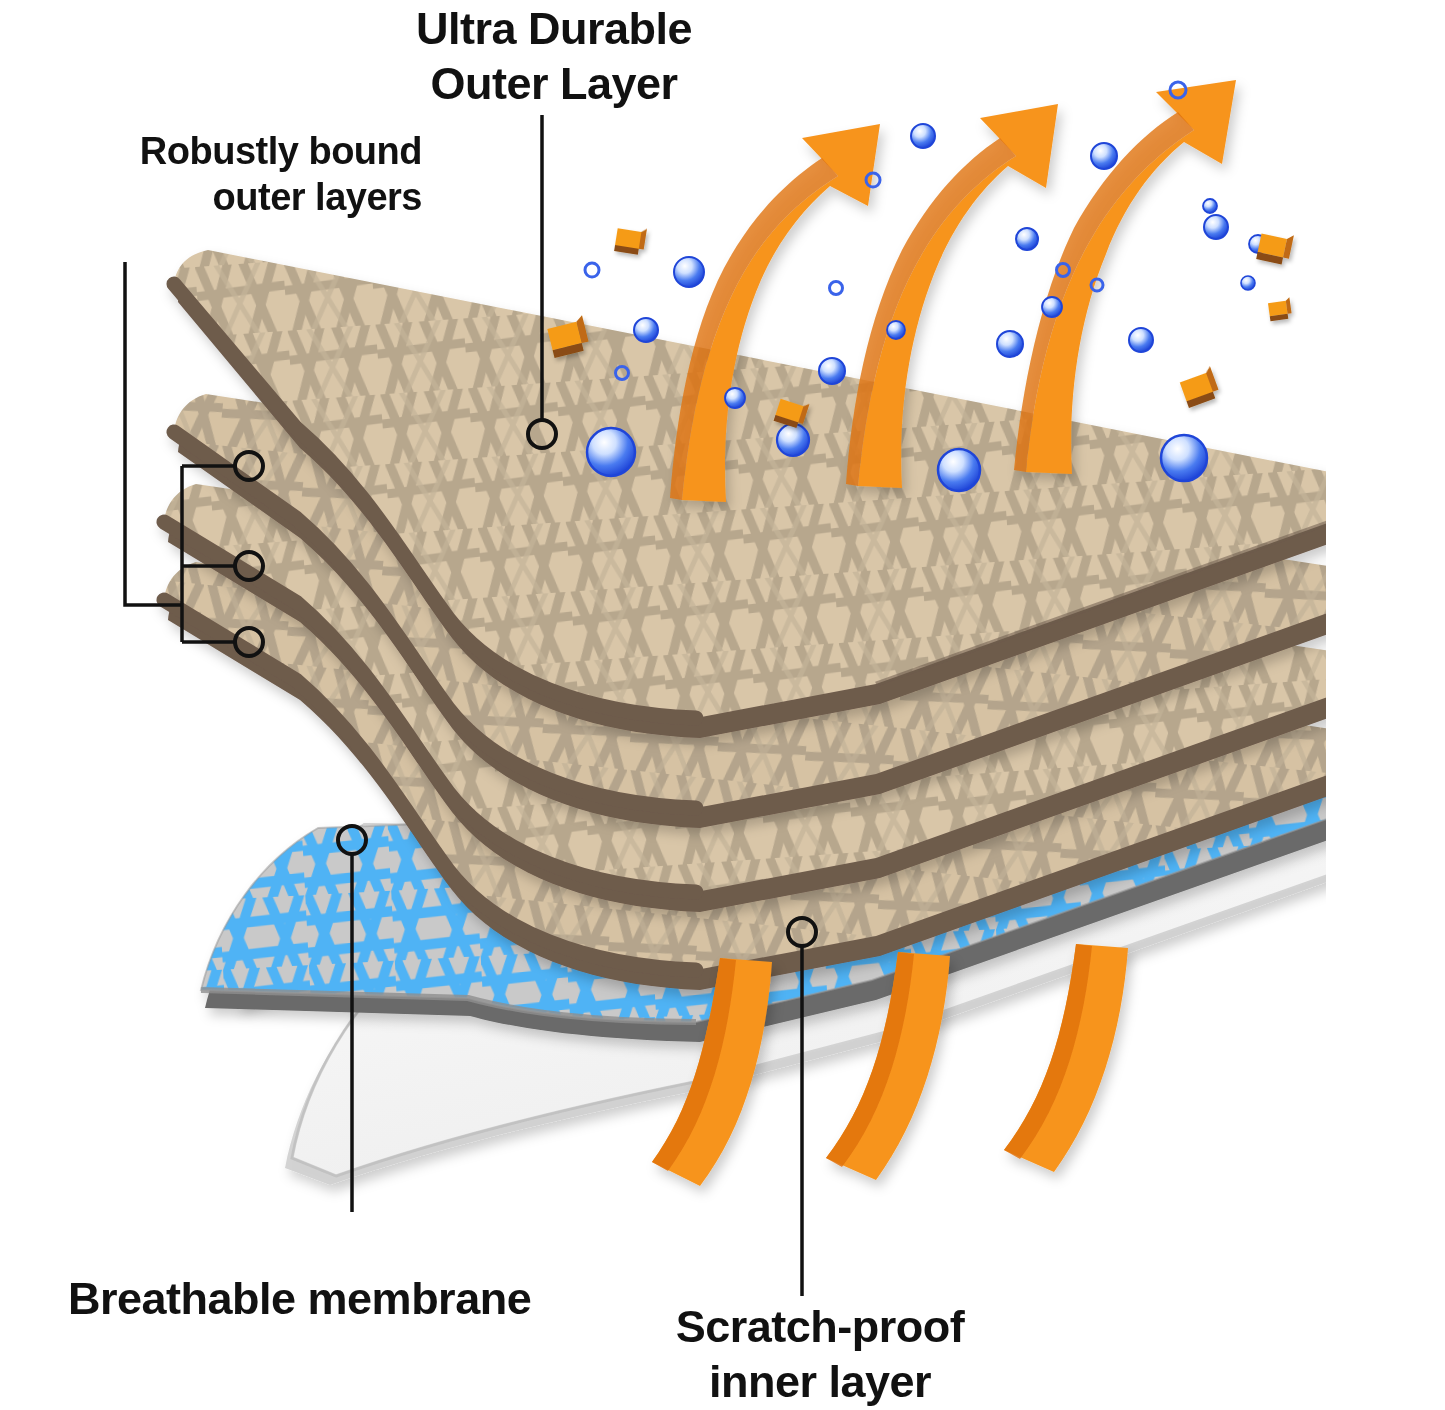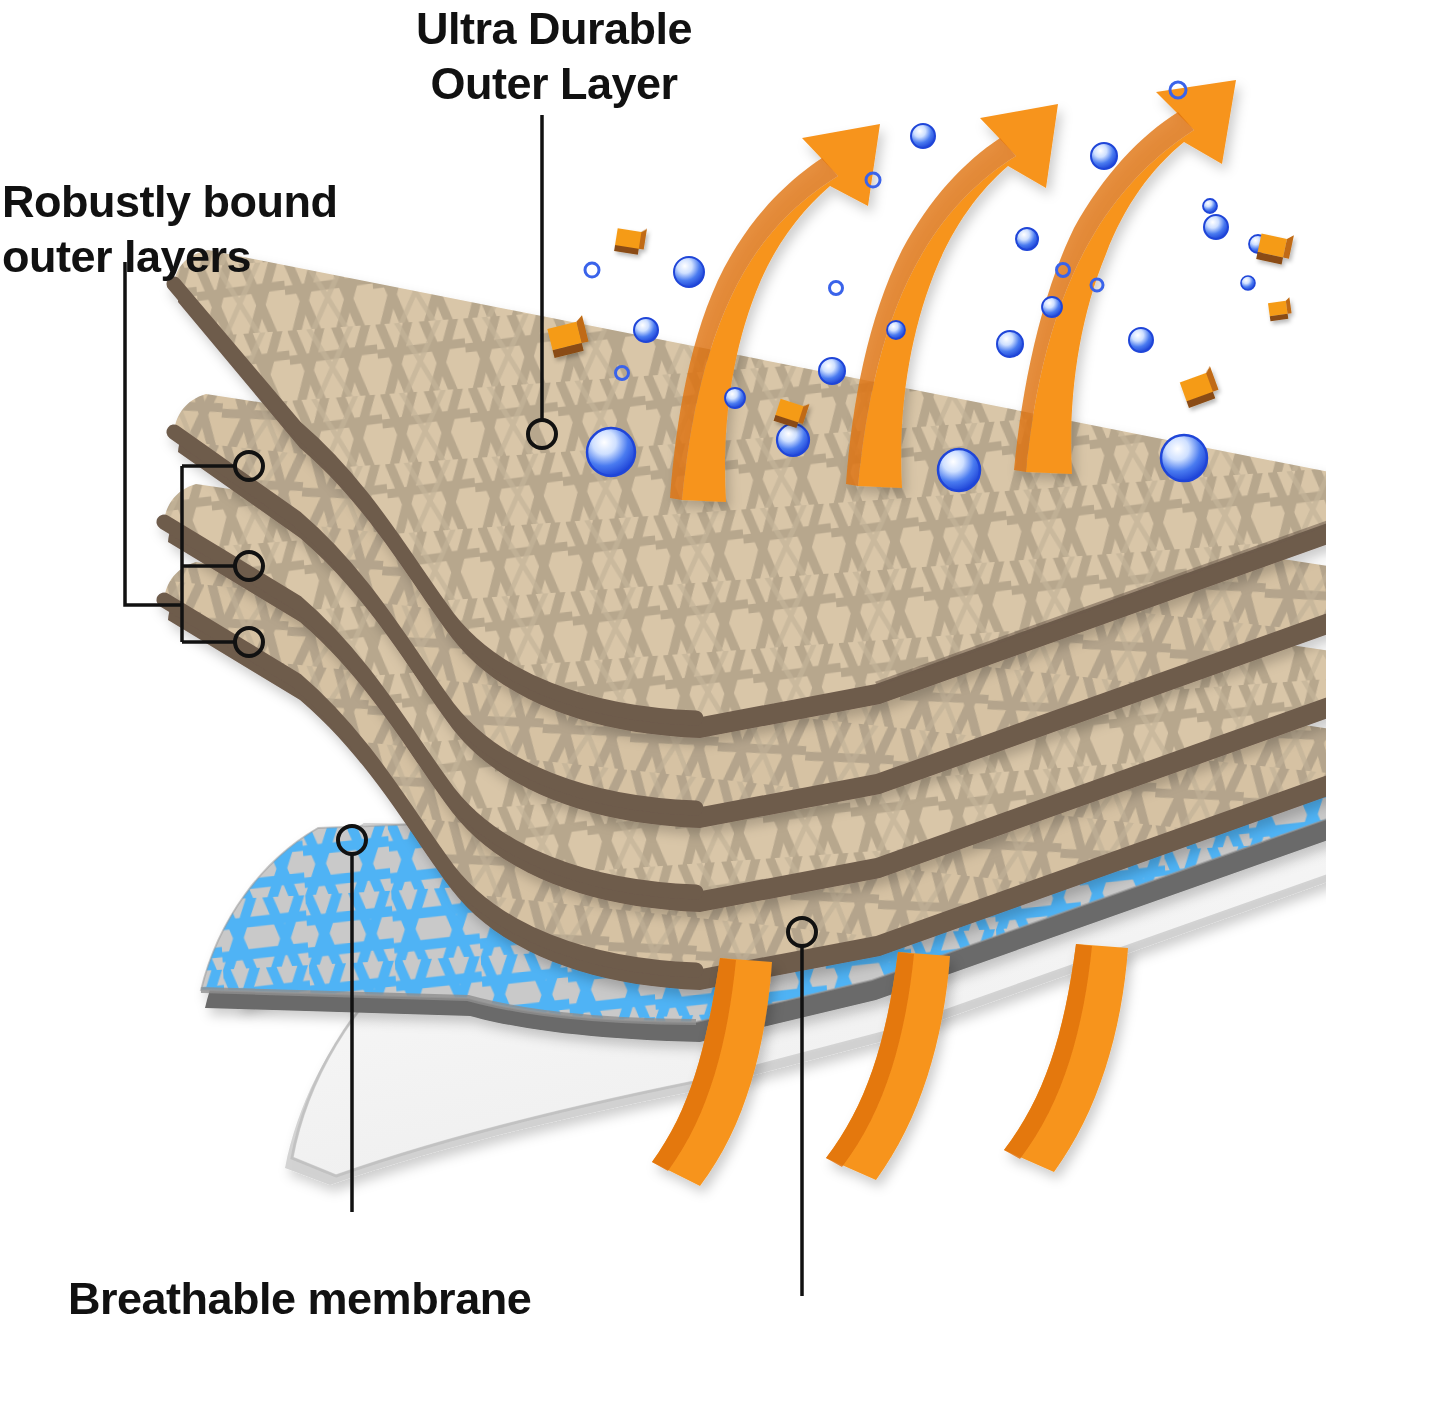--- a/index.html
+++ b/index.html
@@ -38,23 +38,22 @@
     left: 374px;
     top: 2px;
     width: 360px;
     font-size: 45px;
     text-align: center;
   }
   #label-robustly-bound {
     left: 2px;
     top: 128px;
     width: 420px;
-    font-size: 45px;
-    text-align: left;
-    margin-top: 47px;
+    font-size: 38px;
+    text-align: right;
   }
   #label-breathable {
     left: 68px;
     top: 1272px;
     width: 600px;
     font-size: 45px;
     text-align: left;
   }
   #label-scratch-proof {
     left: 620px;
@@ -358,14 +357,16 @@
   </svg>
 
   <div class="label" id="label-ultra-durable">Ultra Durable
 Outer Layer</div>
 
   <div class="label" id="label-robustly-bound">Robustly bound
 outer layers</div>
 
   <div class="label" id="label-breathable">Breathable membrane</div>
 
+  <div class="label" id="label-scratch-proof">Scratch-proof
+inner layer</div>
 
 </div>
 
 </body></html>

